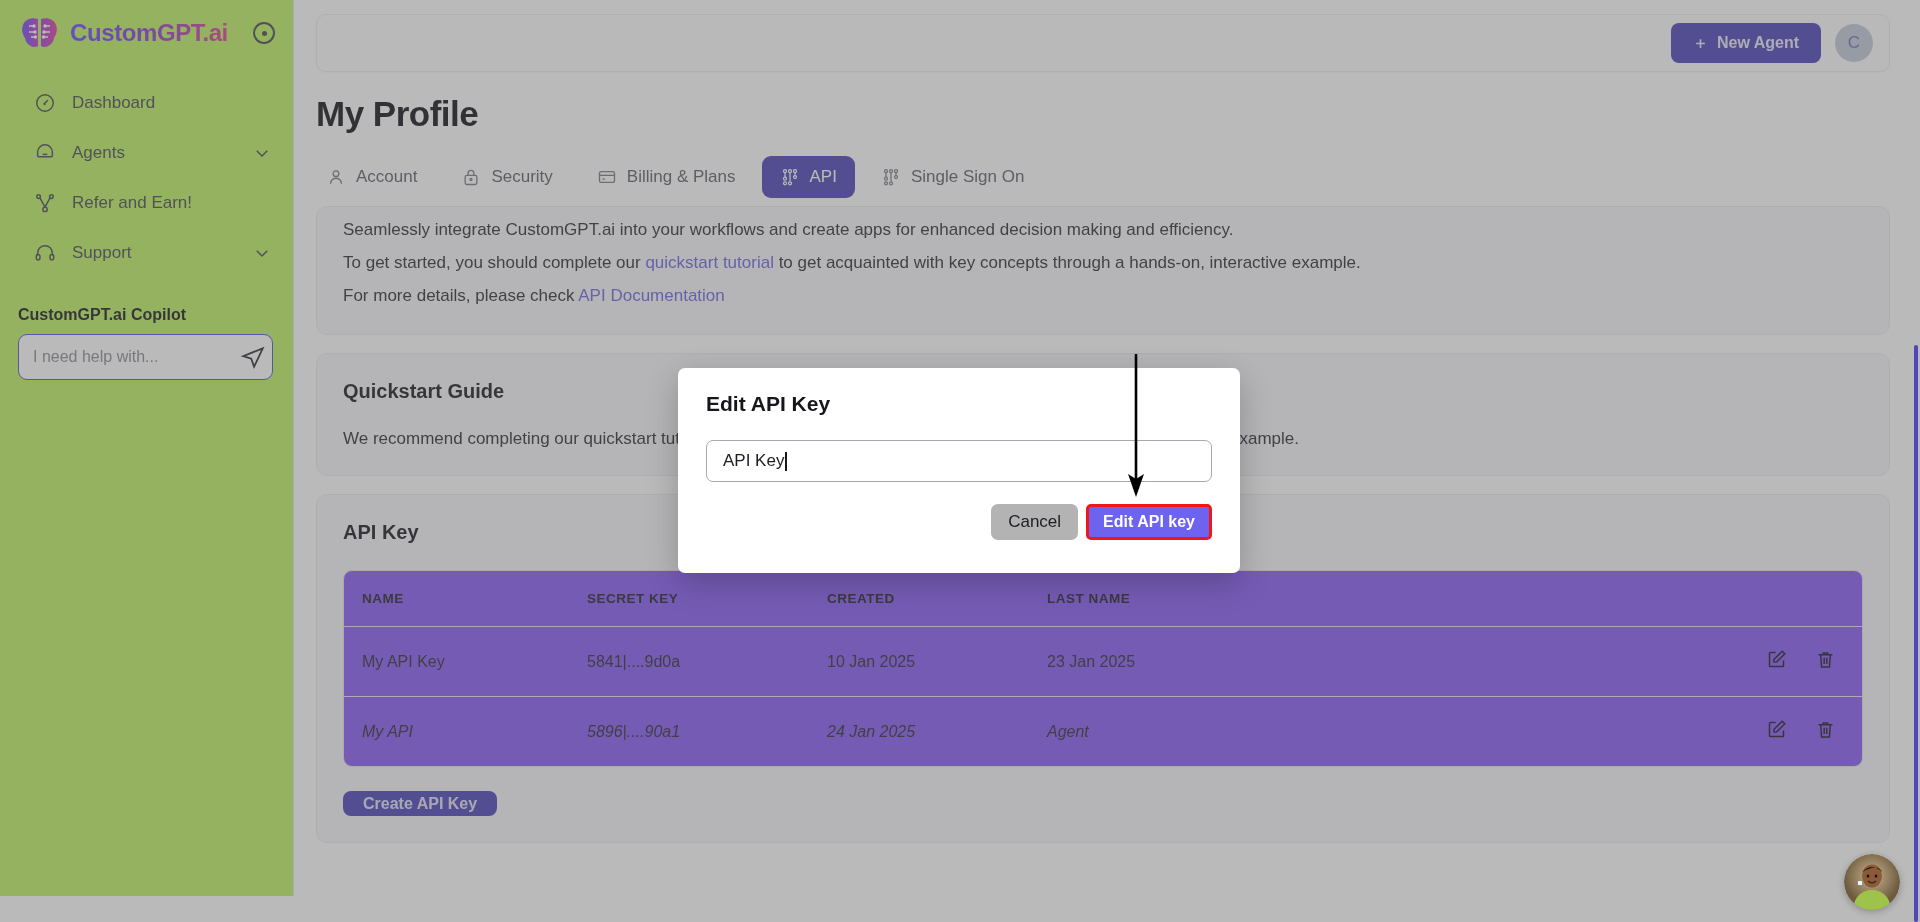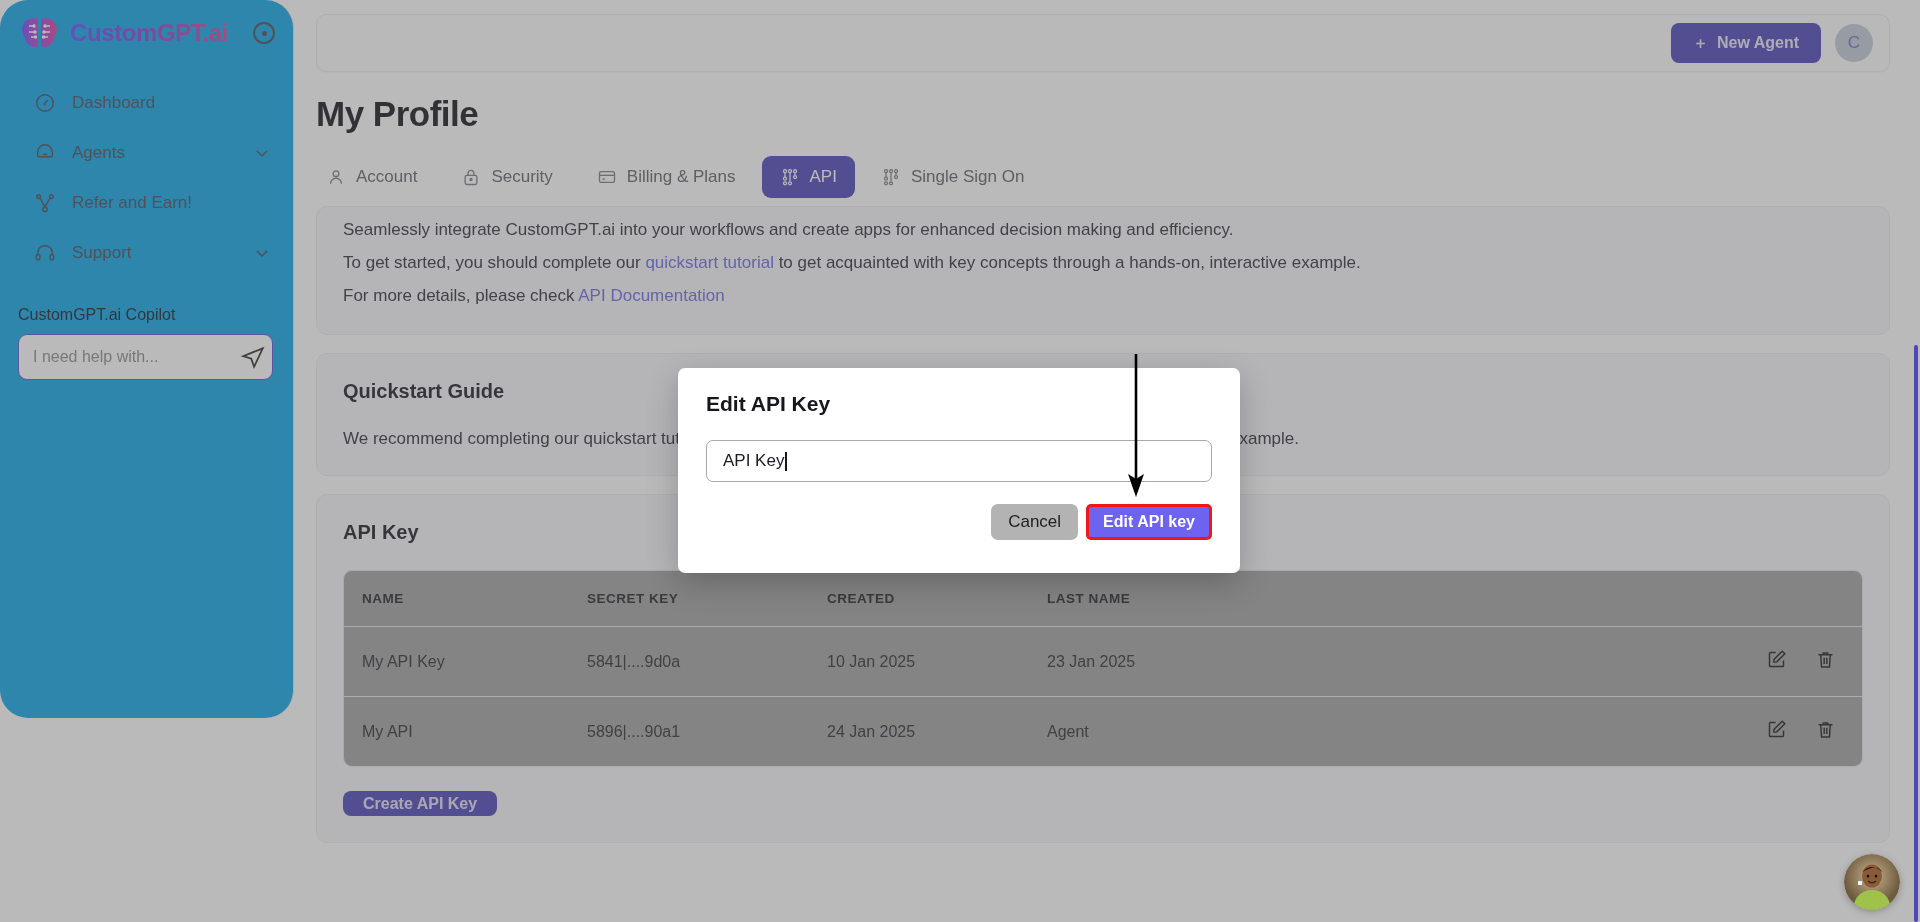--- a/index.html
+++ b/index.html
@@ -18,26 +18,25 @@
   }
   #dimmer {
     position: absolute; inset: 0;
     background: rgba(90,90,90,0.42);
     pointer-events: none;
     z-index: 50;
   }
 
   
   .sidebar {
-    width: 294px; height: 718px;
-    background: #0ea5e9;
+    width: 294px; height: 896px;
+    background: #bef264;
     border-right: 1px solid #e5e5ea;
     flex: 0 0 294px;
     position: relative;
-    border-radius: 28px;
   }
   .brand-row {
     display: flex; align-items: center;
     padding: 16px 18px 12px 20px;
     gap: 10px;
   }
   .brand-logo { width: 40px; height: 34px; flex: 0 0 40px; }
   .brand-text {
     font-size: 24px; font-weight: bold; letter-spacing: -0.4px;
     background: linear-gradient(90deg,#6d4aff 0%,#8b3fd6 45%,#e0409a 100%);
@@ -57,21 +56,21 @@
     display: flex; align-items: center; gap: 16px;
     height: 50px; padding: 0 22px 0 34px;
     color: #4b4b57; font-size: 17px; cursor: pointer;
   }
   .nav-item .ico { width: 22px; height: 22px; flex: 0 0 22px; display: block; }
   .nav-item .lbl { flex: 1; white-space: nowrap; }
   .nav-item .chev { width: 18px; height: 18px; flex: 0 0 18px; }
 
   .copilot-title {
     padding: 28px 0 10px 18px;
-    font-size: 16px; font-weight: normal; color: #1c1c23;
+    font-size: 16px; font-weight: bold; color: #1c1c23;
   }
   .copilot-box {
     margin: 0 20px 0 18px;
     height: 46px;
     border: 1.5px solid #5b53cf; border-radius: 9px;
     display: flex; align-items: center;
     padding: 0 12px 0 14px;
     background: #ffffff;
   }
   .copilot-box input {
@@ -143,33 +142,33 @@
     background: #f7f7fb;
     border: 1px solid #ececf1; border-radius: 11px;
     padding: 26px;
   }
   .card-h { font-size: 20px; font-weight: bold; color: #1b1b24; }
   .card p { font-size: 17px; color: #2f2f38; margin-top: 26px; }
 
   .tbl-wrap {
     margin-top: 26px;
     border: 1px solid #e3e3ea; border-radius: 9px;
-    overflow: hidden; background: #a3a3a3;
+    overflow: hidden; background: #8b5cf6;
   }
   table { width: 100%; border-collapse: collapse; }
   th {
     text-align: left; font-size: 13.5px; font-weight: bold;
     letter-spacing: 0.5px; color: #23232b;
     padding: 20px 0 20px 18px; border-bottom: 1px solid #e3e3ea;
   }
   td {
     font-size: 16px; color: #2d2d36;
     padding: 22px 0 22px 18px; border-bottom: 1px solid #e8e8ee;
   }
-  tr:last-child td { border-bottom: 0; }
+  tr:last-child td { border-bottom: 0; font-style: italic; }
   .col-name  { width: 225px; }
   .col-key   { width: 240px; }
   .col-date  { width: 220px; }
   .col-used  { width: 300px; }
   .col-act   { text-align: right; padding-right: 26px; }
   .act-icons { display: inline-flex; gap: 28px; align-items: center; }
   .act-ico { width: 21px; height: 21px; cursor: pointer; display: block; }
 
   .btn-create {
     margin-top: 24px;

